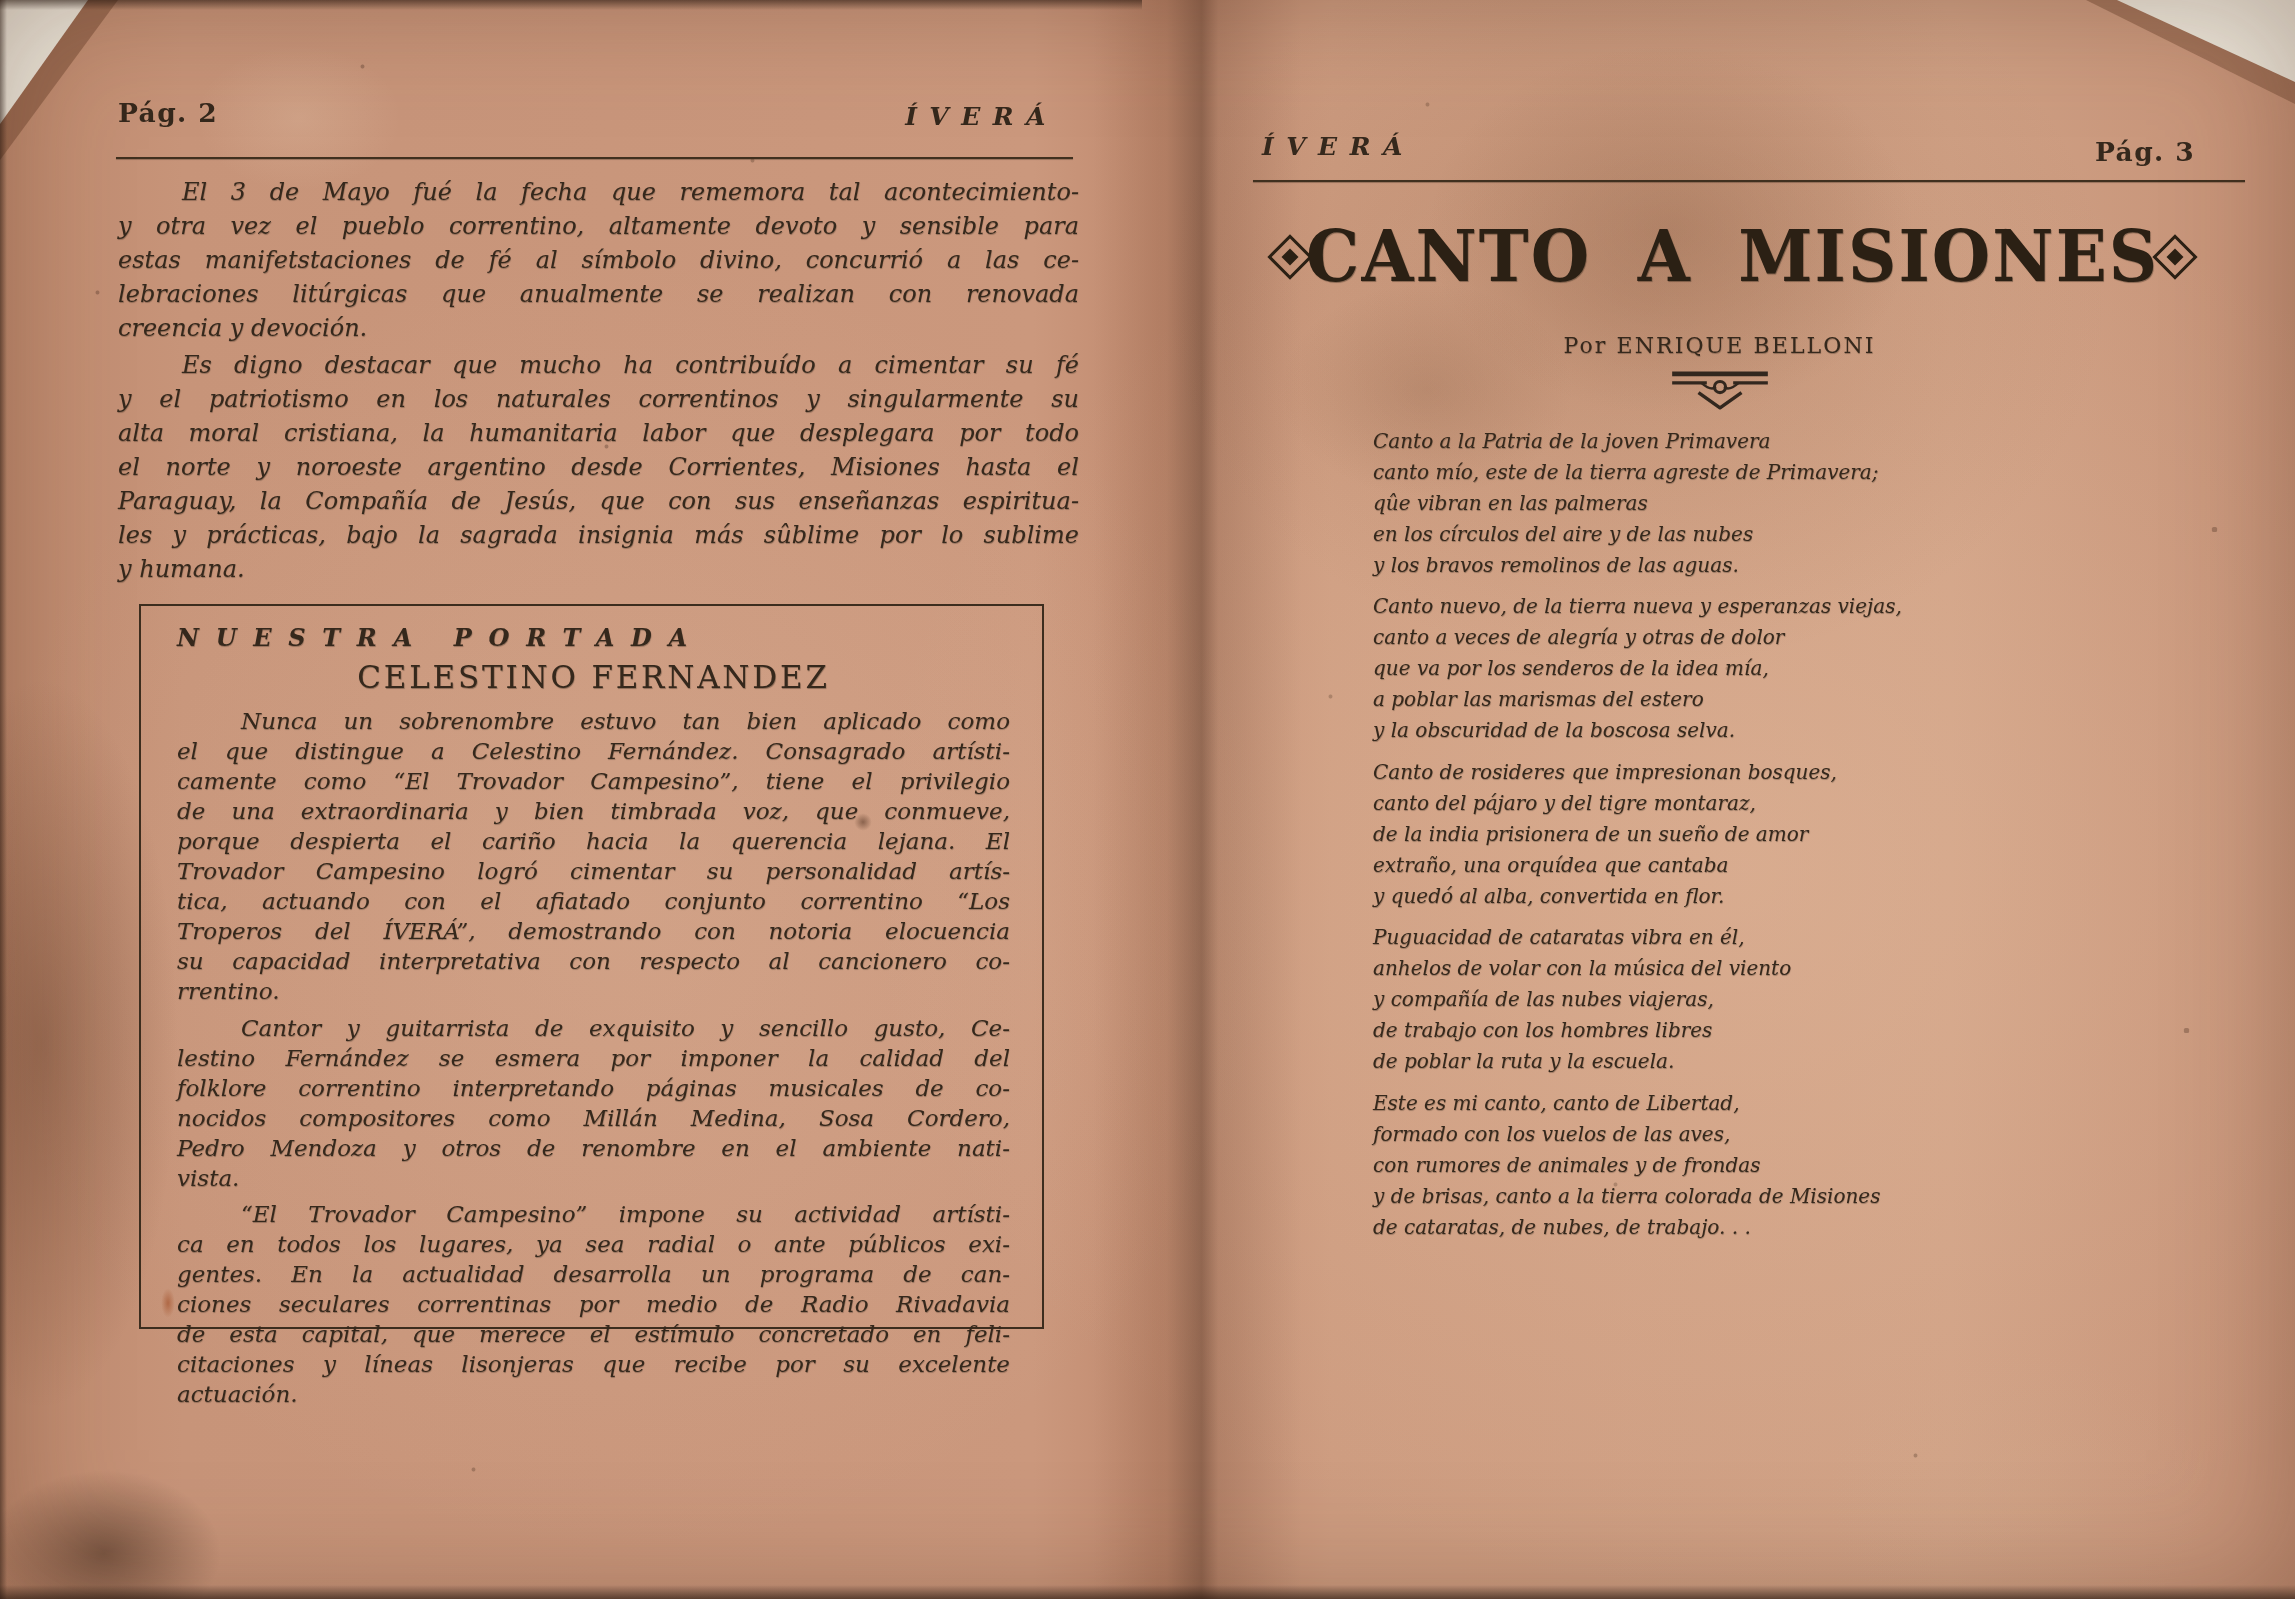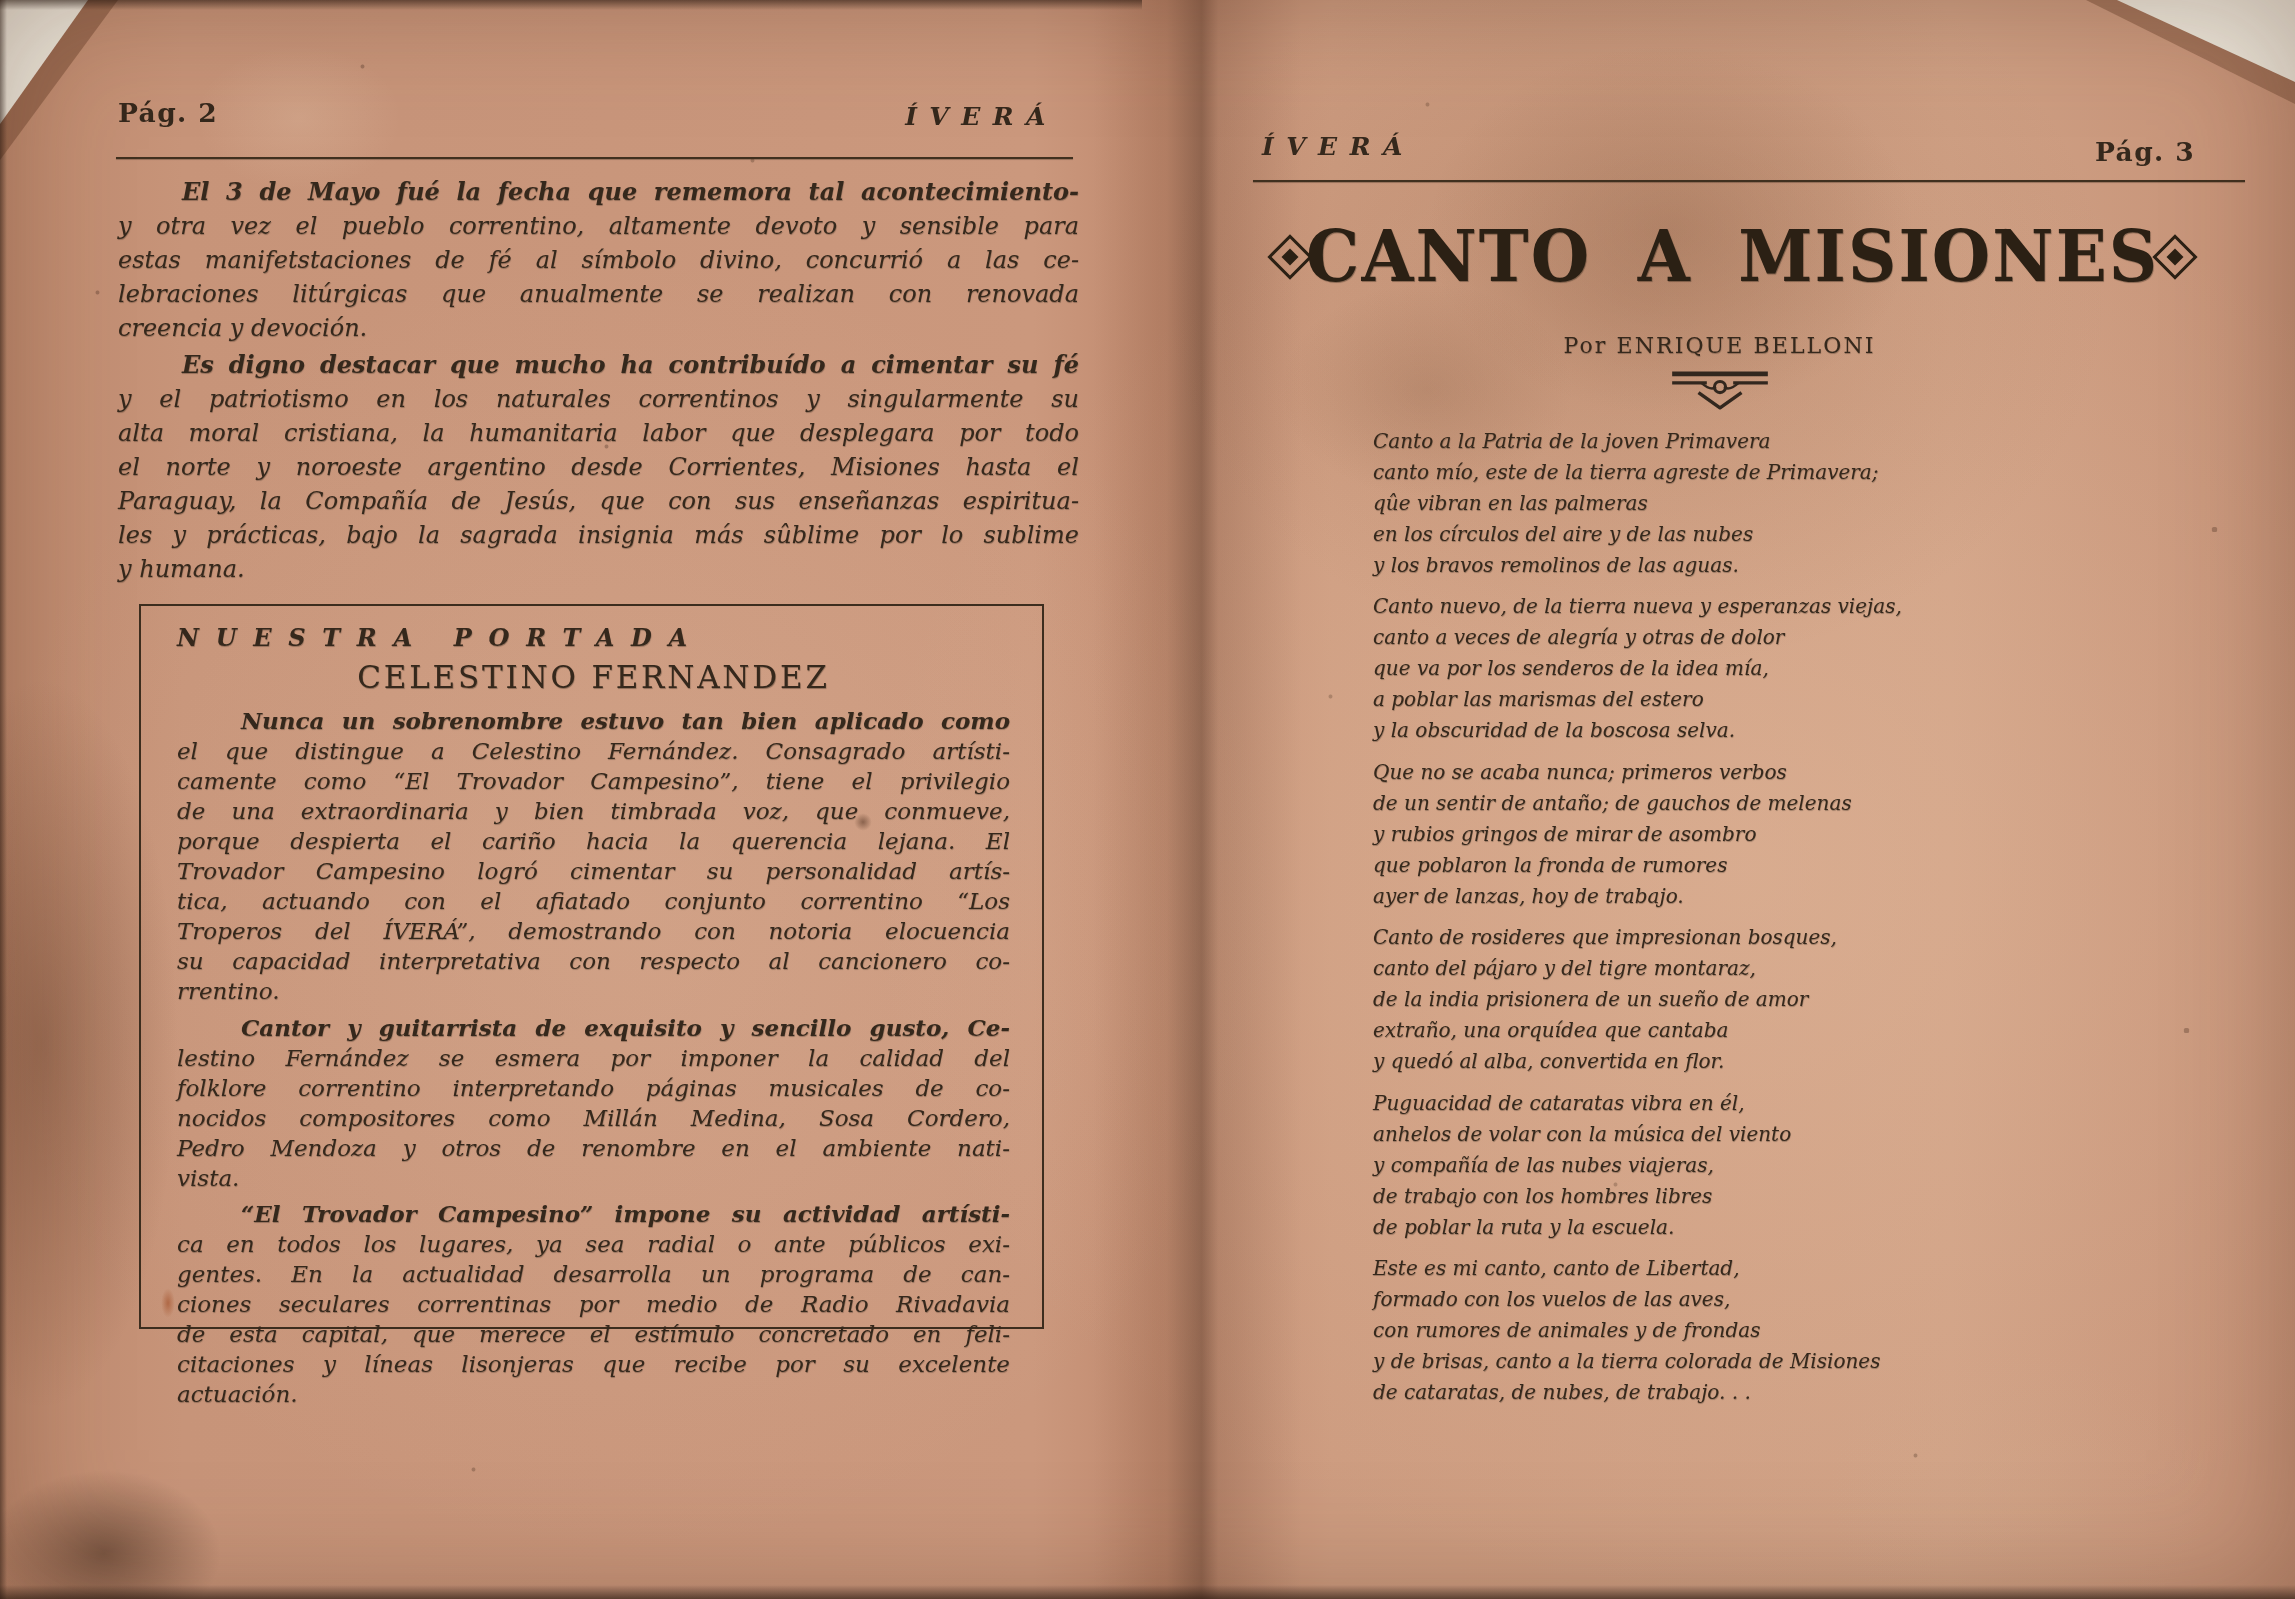--- a/index.html
+++ b/index.html
@@ -60,21 +60,21 @@
   .mh-right{left:106px;top:132px;}
   .pn-right{left:939px;top:136px;}
   .rule-right{left:97px;top:180px;width:992px;}
 
   .para{position:absolute;font-style:italic;font-size:24px;line-height:34px;width:961px;left:118px;
         text-shadow:0.4px 0.6px 0.7px rgba(53,40,28,.35);}
   .p1{top:175px;}
   .p2{top:348px;}
   .para .tline{text-align:justify;text-align-last:justify;}
   .para .tline.last{text-align-last:left;}
-  .para .tline:first-child{text-indent:64px;font-weight:bold;}
+  .para .tline:first-child{text-indent:64px;}
 
   .feature-box{position:absolute;left:139px;top:604px;width:905px;height:725px;
                border:2.1px solid #3c2d1e;box-sizing:border-box;}
   .kicker{position:absolute;left:36px;top:16.7px;font-style:italic;font-weight:bold;
           font-size:24px;letter-spacing:16.7px;text-shadow:0.4px 0.6px 0.7px rgba(53,40,28,.35);}
   .boxtitle{position:absolute;left:36px;top:53px;width:833px;text-align:center;
             font-size:31px;letter-spacing:2.8px;text-shadow:0.6px 0.6px 0.7px rgba(53,40,28,.4);}
   .bp{width:833px;left:36px;font-size:23px;line-height:30px;}
   .bp1{top:100px;}
   .bp2{top:407px;}
@@ -217,27 +217,20 @@
           <div class="tline last">y los bravos remolinos de las aguas.</div>
         </div>
       <div class="poem-stanza">
           <div class="tline">Canto nuevo, de la tierra nueva y esperanzas viejas,</div>
           <div class="tline">canto a veces de alegría y otras de dolor</div>
           <div class="tline">que va por los senderos de la idea mía,</div>
           <div class="tline">a poblar las marismas del estero</div>
           <div class="tline last">y la obscuridad de la boscosa selva.</div>
         </div>
       <div class="poem-stanza">
-          <div class="tline">Que no se acaba nunca; primeros verbos</div>
-          <div class="tline">de un sentir de antaño; de gauchos de melenas</div>
-          <div class="tline">y rubios gringos de mirar de asombro</div>
-          <div class="tline">que poblaron la fronda de rumores</div>
-          <div class="tline last">ayer de lanzas, hoy de trabajo.</div>
-        </div>
-      <div class="poem-stanza">
           <div class="tline">Canto de rosideres que impresionan bosques,</div>
           <div class="tline">canto del pájaro y del tigre montaraz,</div>
           <div class="tline">de la india prisionera de un sueño de amor</div>
           <div class="tline">extraño, una orquídea que cantaba</div>
           <div class="tline last">y quedó al alba, convertida en flor.</div>
         </div>
       <div class="poem-stanza">
           <div class="tline">Puguacidad de cataratas vibra en él,</div>
           <div class="tline">anhelos de volar con la música del viento</div>
           <div class="tline">y compañía de las nubes viajeras,</div>

